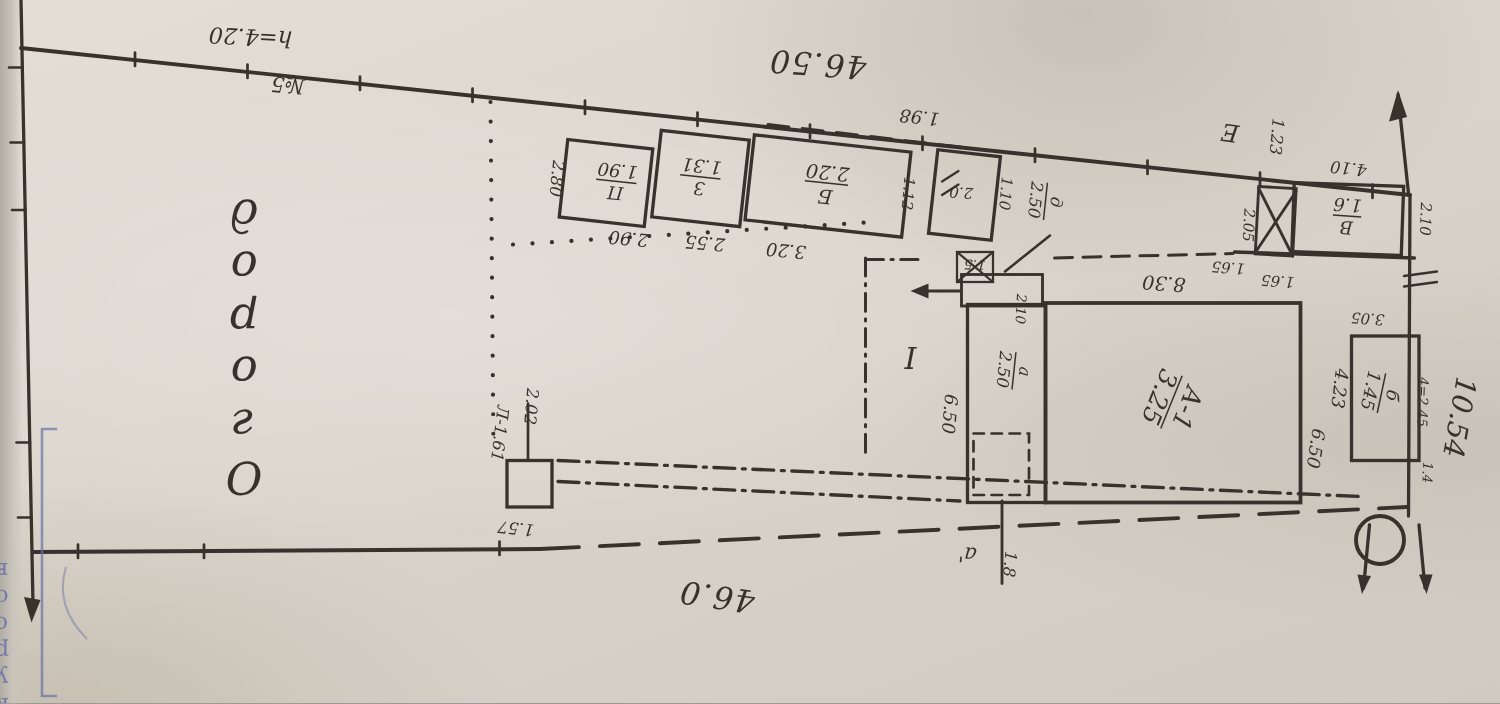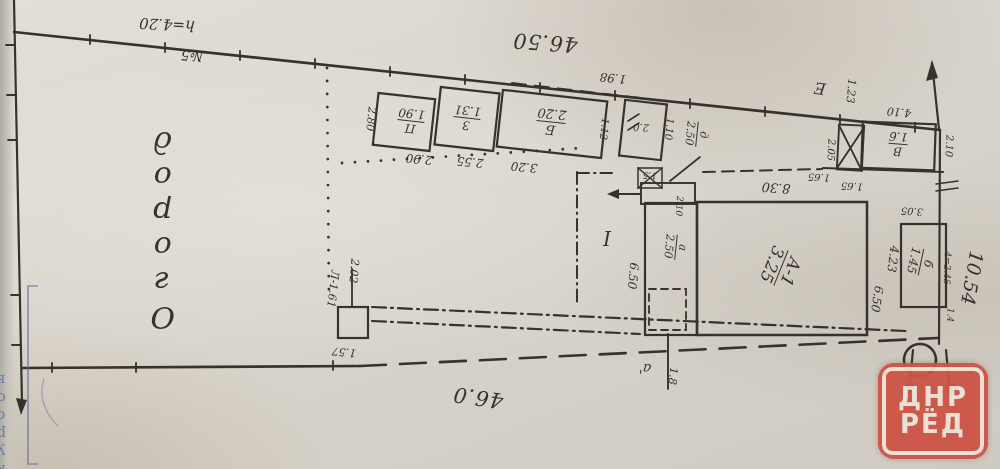--- a/index.html
+++ b/index.html
@@ -226,20 +226,14 @@
     <div class="ftop">б</div>
     <div class="fbot">1.45</div>
   </div>
 
   <div class="lbl" style="left:972px;top:278px;font-size:19px;--r:100deg">10.54</div>
   <div class="lbl" style="left:947px;top:268px;font-size:9px;--r:92deg">4=2.45</div>
   <div class="lbl" style="left:950px;top:315px;font-size:9px;--r:92deg">1.4</div>
 
   <div class="lbl vert blue" style="left:2px;top:425px;font-size:15px;--r:180deg">курсов</div>
 
-  <div class="watermark">
-    <div class="inner">
-      <div>ДНР</div>
-      <div>РЁД</div>
-    </div>
-  </div>
 
 </div>
 
 </body></html>

